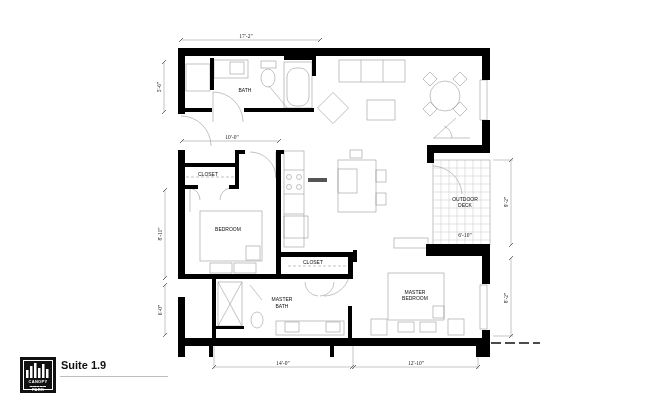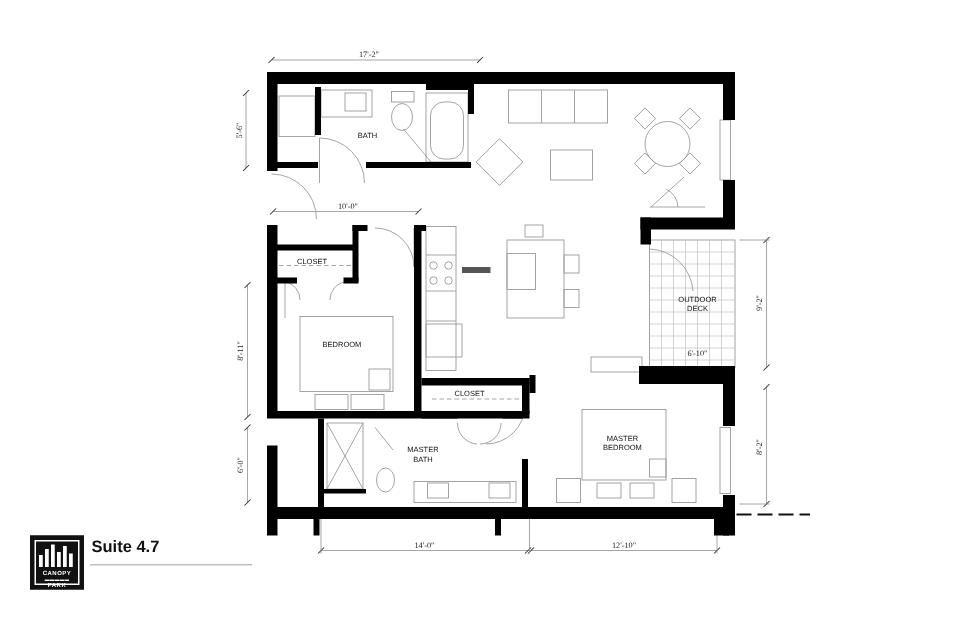--- a/index.html
+++ b/index.html
@@ -280,14 +280,14 @@
     <rect x="12" y="2" width="2.5" height="15" fill="#fff"></rect>
     <rect x="16" y="7" width="2.5" height="10" fill="#fff"></rect>
     <rect x="20" y="3" width="2.5" height="14" fill="#fff"></rect>
     <rect x="24" y="8" width="2.5" height="9" fill="#fff"></rect>
   </svg>
   <div class="logo-text" style="top:20px;">CANOPY</div>
   <div class="logo-text" style="top:25px;font-size:3px;">▬▬▬▬▬</div>
   <div class="logo-text" style="top:28px;">PARK</div>
 </div>
 
-<div class="suite">Suite 4.7</div>
+<div class="suite">Suite 1.9</div>
 <div class="suite-rule"></div>
 
 </body></html>

